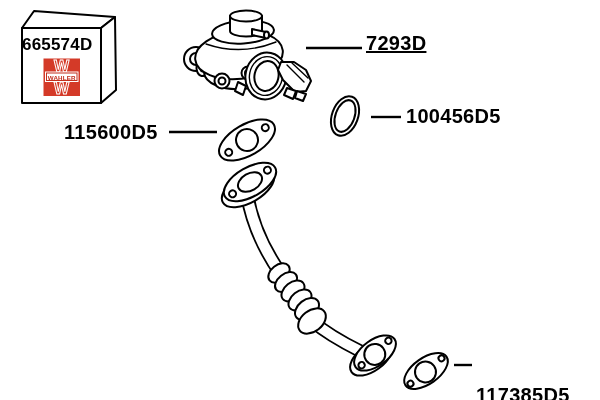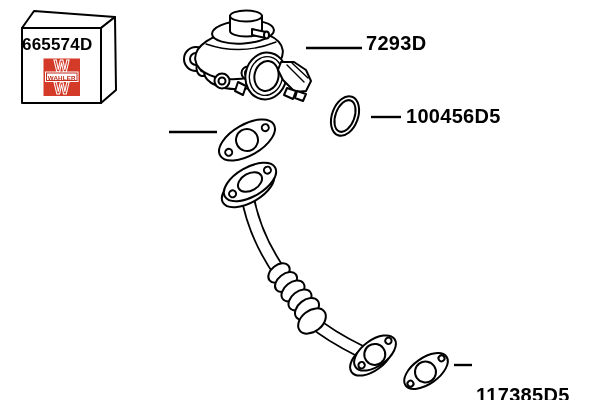--- a/index.html
+++ b/index.html
@@ -136,17 +136,18 @@
 
   <g>
     <line class="leader" x1="306" y1="48" x2="362" y2="48"></line>
     <line class="leader" x1="371" y1="117" x2="401" y2="117"></line>
     <line class="leader" x1="169" y1="132" x2="217" y2="132"></line>
     <line class="leader" x1="454" y1="365" x2="472" y2="365"></line>
   </g>
 </svg>
 
 <div class="box-number">665574D</div>
-<div class="part-label" style="left:366px;top:33px;">7293D</div>
+<div class="part-label" style="left:366px;top:33px;text-decoration:underline;">7293D</div>
 <div class="part-label" style="left:406px;top:106px;">100456D5</div>
+<div class="part-label" style="left:64px;top:122px;">115600D5</div>
 <div class="part-label" style="left:476px;top:355px;margin-top:30px;">117385D5</div>
 
 </div>
 
 </body></html>

